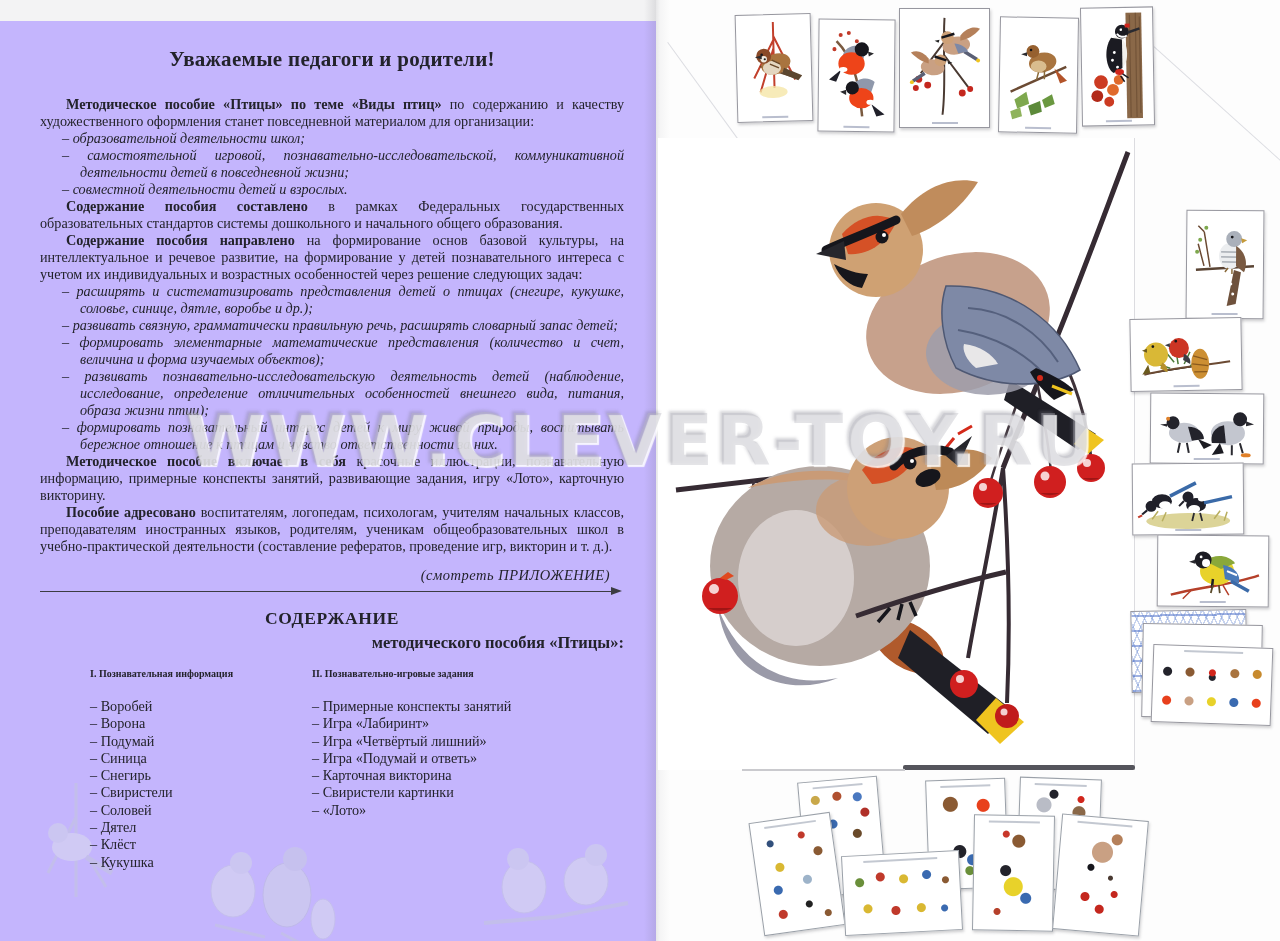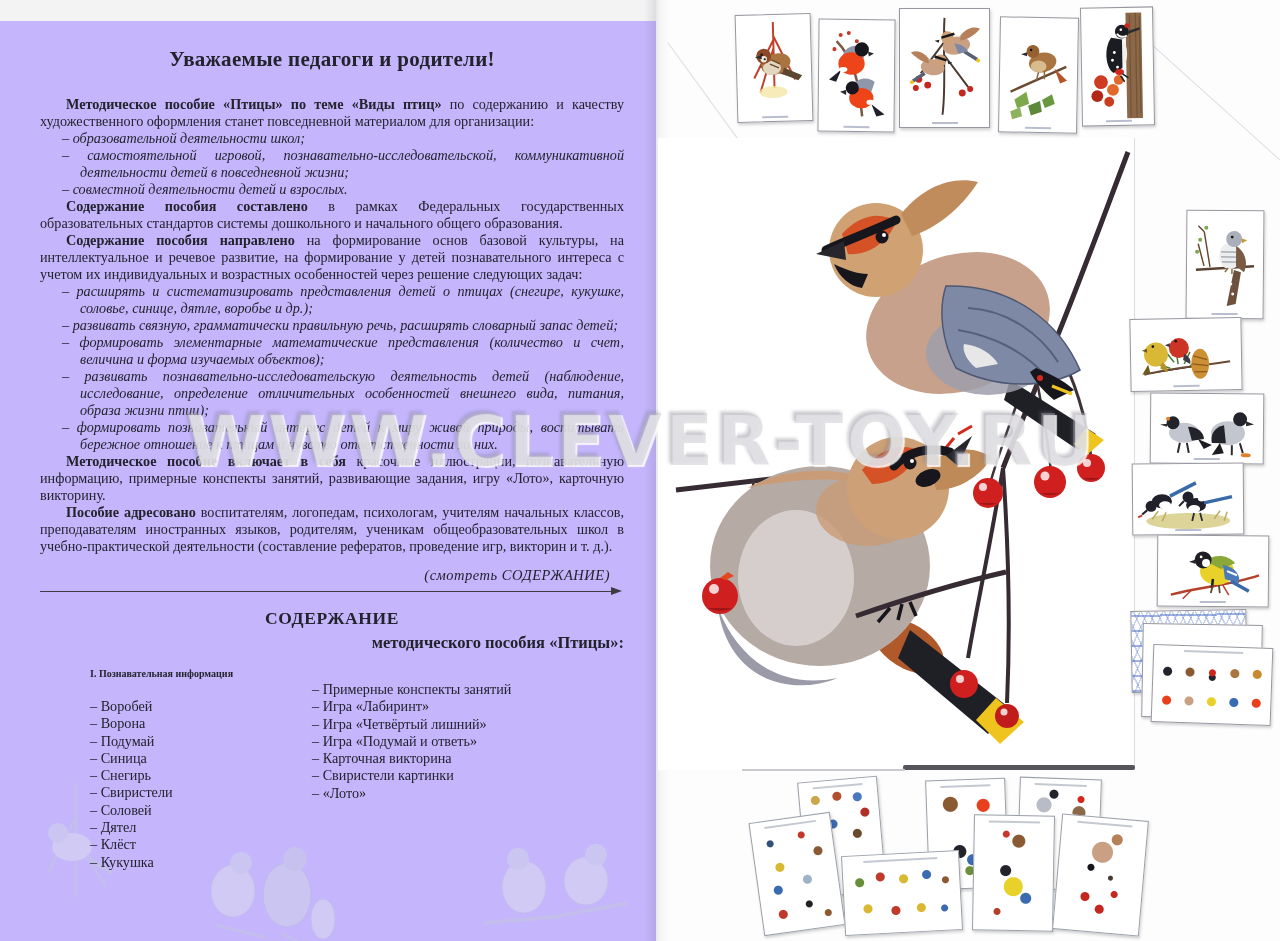--- a/index.html
+++ b/index.html
@@ -127,21 +127,21 @@
           <div>–  расширять и систематизировать представления детей о птицах (снегире, кукушке, соловье, синице, дятле, воробье и др.);</div>
           <div>–  развивать связную, грамматически правильную речь, расширять словарный запас детей;</div>
           <div>–  формировать элементарные математические представления (количество и счет, величина и форма изучаемых объектов);</div>
           <div>–  развивать познавательно-исследовательскую деятельность детей (наблюдение, исследование, определение отличительных особенностей внешнего вида, питания, образа жизни птиц);</div>
           <div>–  формировать познавательный интерес детей к миру живой природы, воспитывать бережное отношение к птицам и чувство ответственности за них.</div>
         </div>
 
       <p class="lead"><b>Методическое пособие включает в себя</b><span> красочные иллюстрации, познавательную информацию, примерные конспекты занятий, развивающие задания, игру «Лото», карточную викторину.</span></p>
       <p class="lead"><b>Пособие адресовано</b><span> воспитателям, логопедам, психологам, учителям начальных классов, преподавателям иностранных языков, родителям, ученикам общеобразовательных школ в учебно-практической деятельности (составление рефератов, проведение игр, викторин и т. д.).</span></p>
 
-      <div class="see-app">(смотреть СОДЕРЖАНИЕ)</div>
+      <div class="see-app">(смотреть ПРИЛОЖЕНИЕ)</div>
       <div class="arrow-rule">
         <span class="bar"></span>
         <span class="head"></span>
       </div>
 
       <div class="ct1">СОДЕРЖАНИЕ</div>
       <div class="ct2">методического пособия «Птицы»:</div>
 
       <div class="cols">
         <div class="col col-1">
@@ -153,20 +153,21 @@
               <div>– Синица</div>
               <div>– Снегирь</div>
               <div>– Свиристели</div>
               <div>– Соловей</div>
               <div>– Дятел</div>
               <div>– Клёст</div>
               <div>– Кукушка</div>
             </div>
         </div>
         <div class="col col-2">
+          <div class="colhead w2">II. Познавательно-игровые задания</div>
           <div class="blist roman">
               <div>– Примерные конспекты занятий</div>
               <div>– Игра «Лабиринт»</div>
               <div>– Игра «Четвёртый лишний»</div>
               <div>– Игра «Подумай и ответь»</div>
               <div>– Карточная викторина</div>
               <div>– Свиристели картинки</div>
               <div>– «Лото»</div>
             </div>
         </div>

